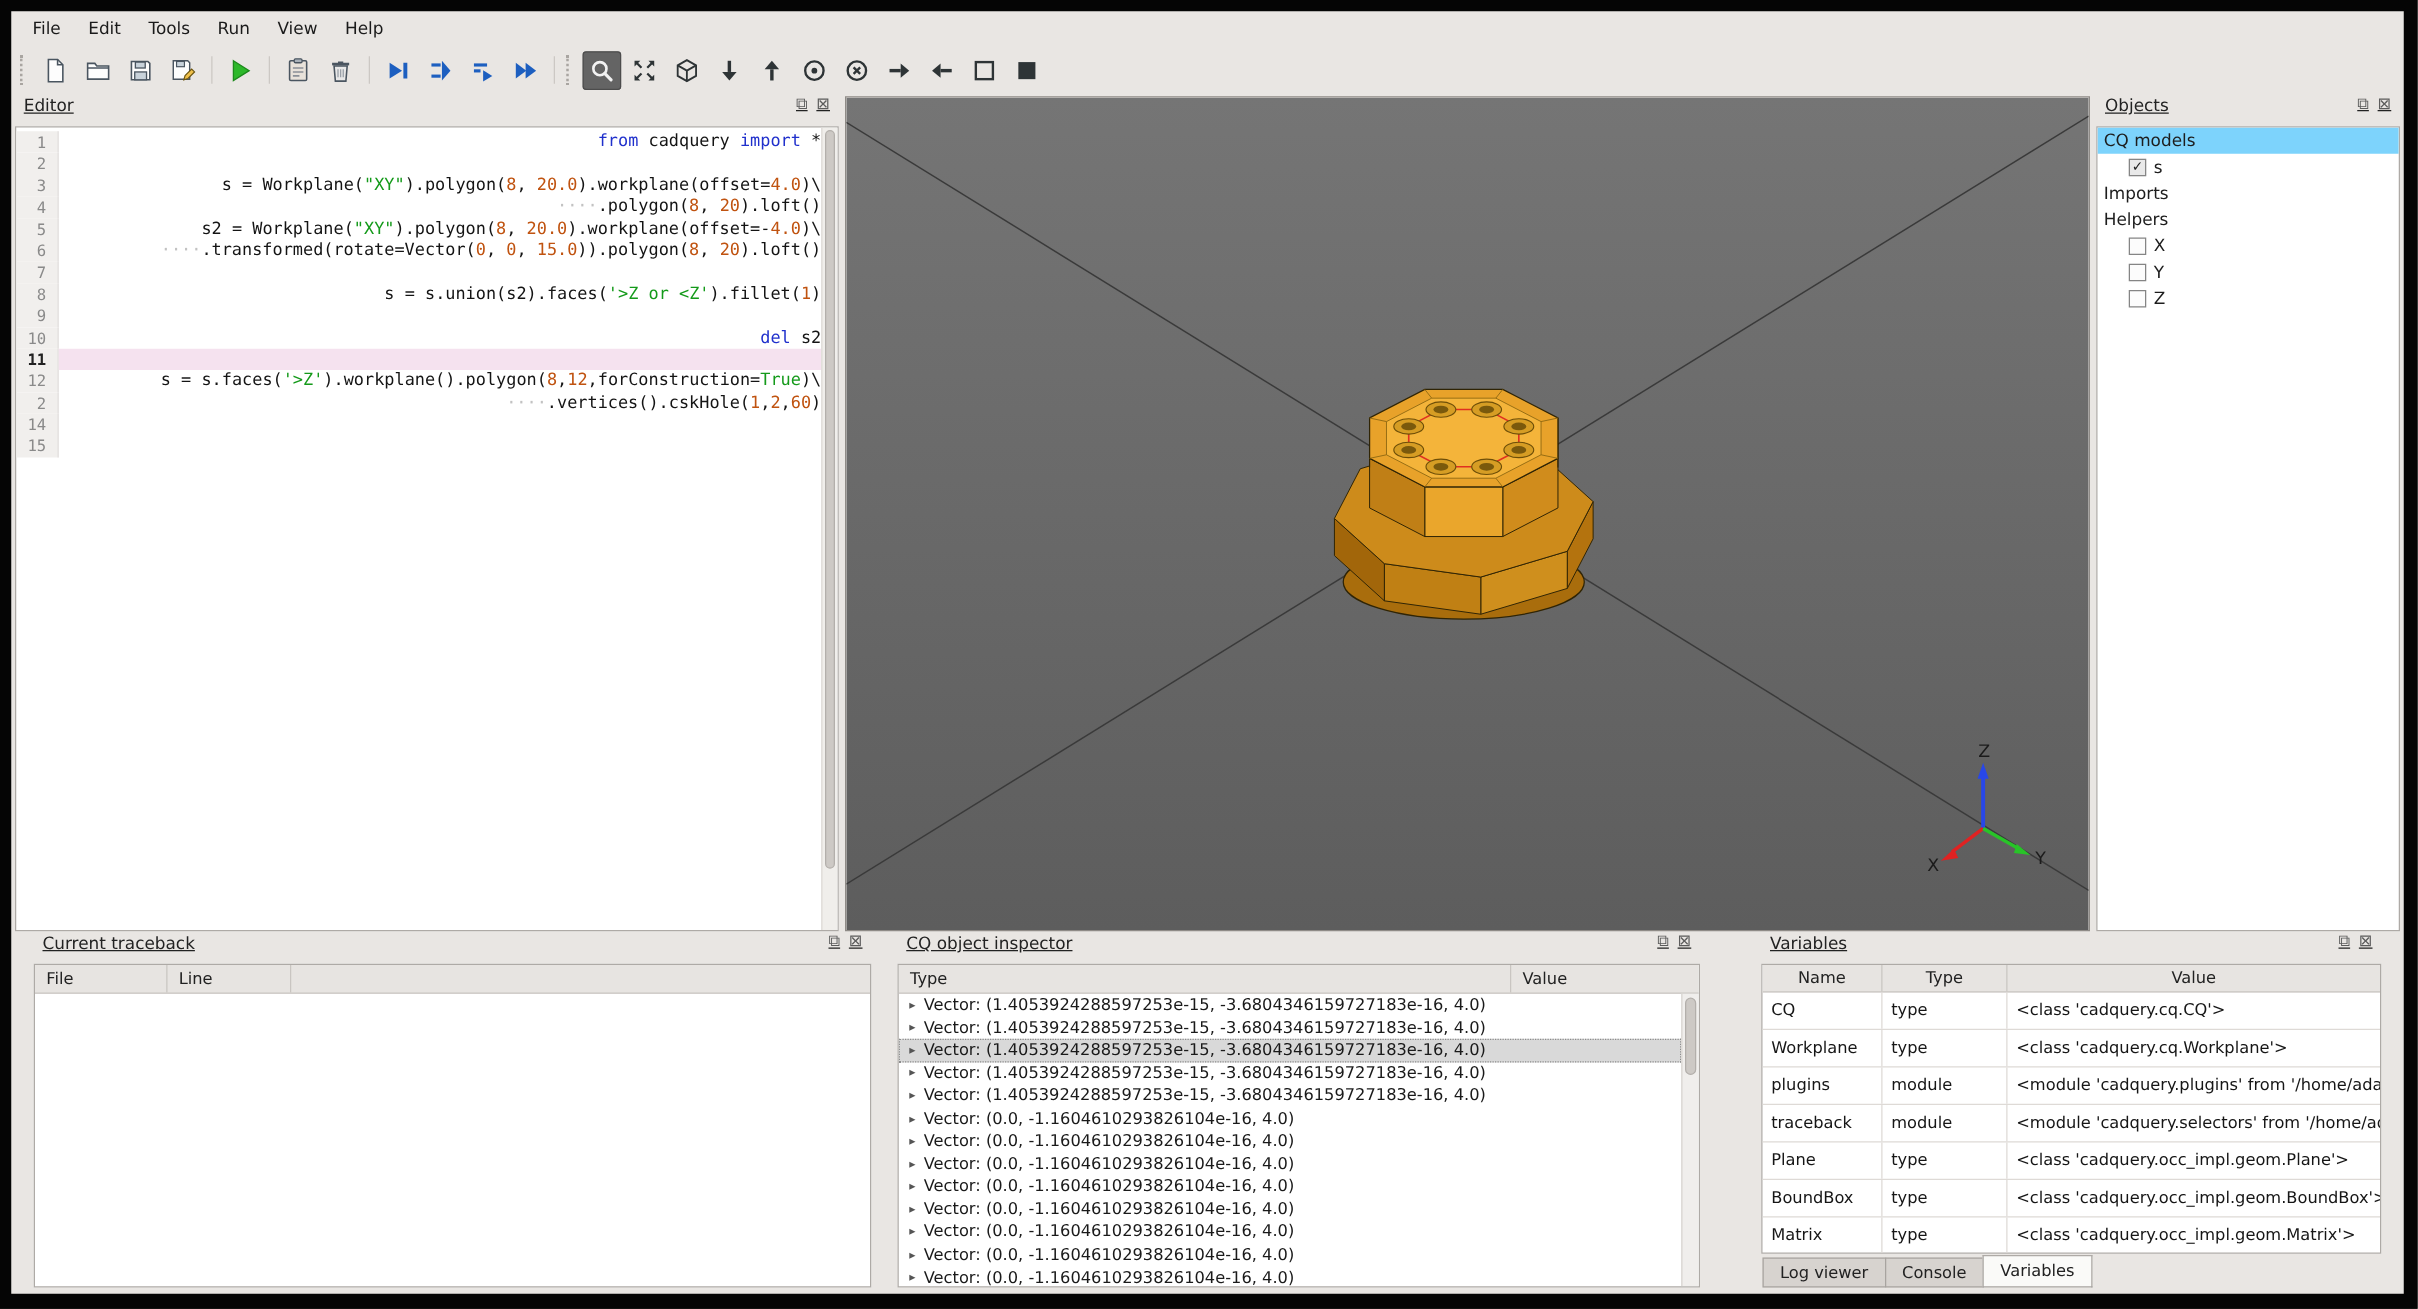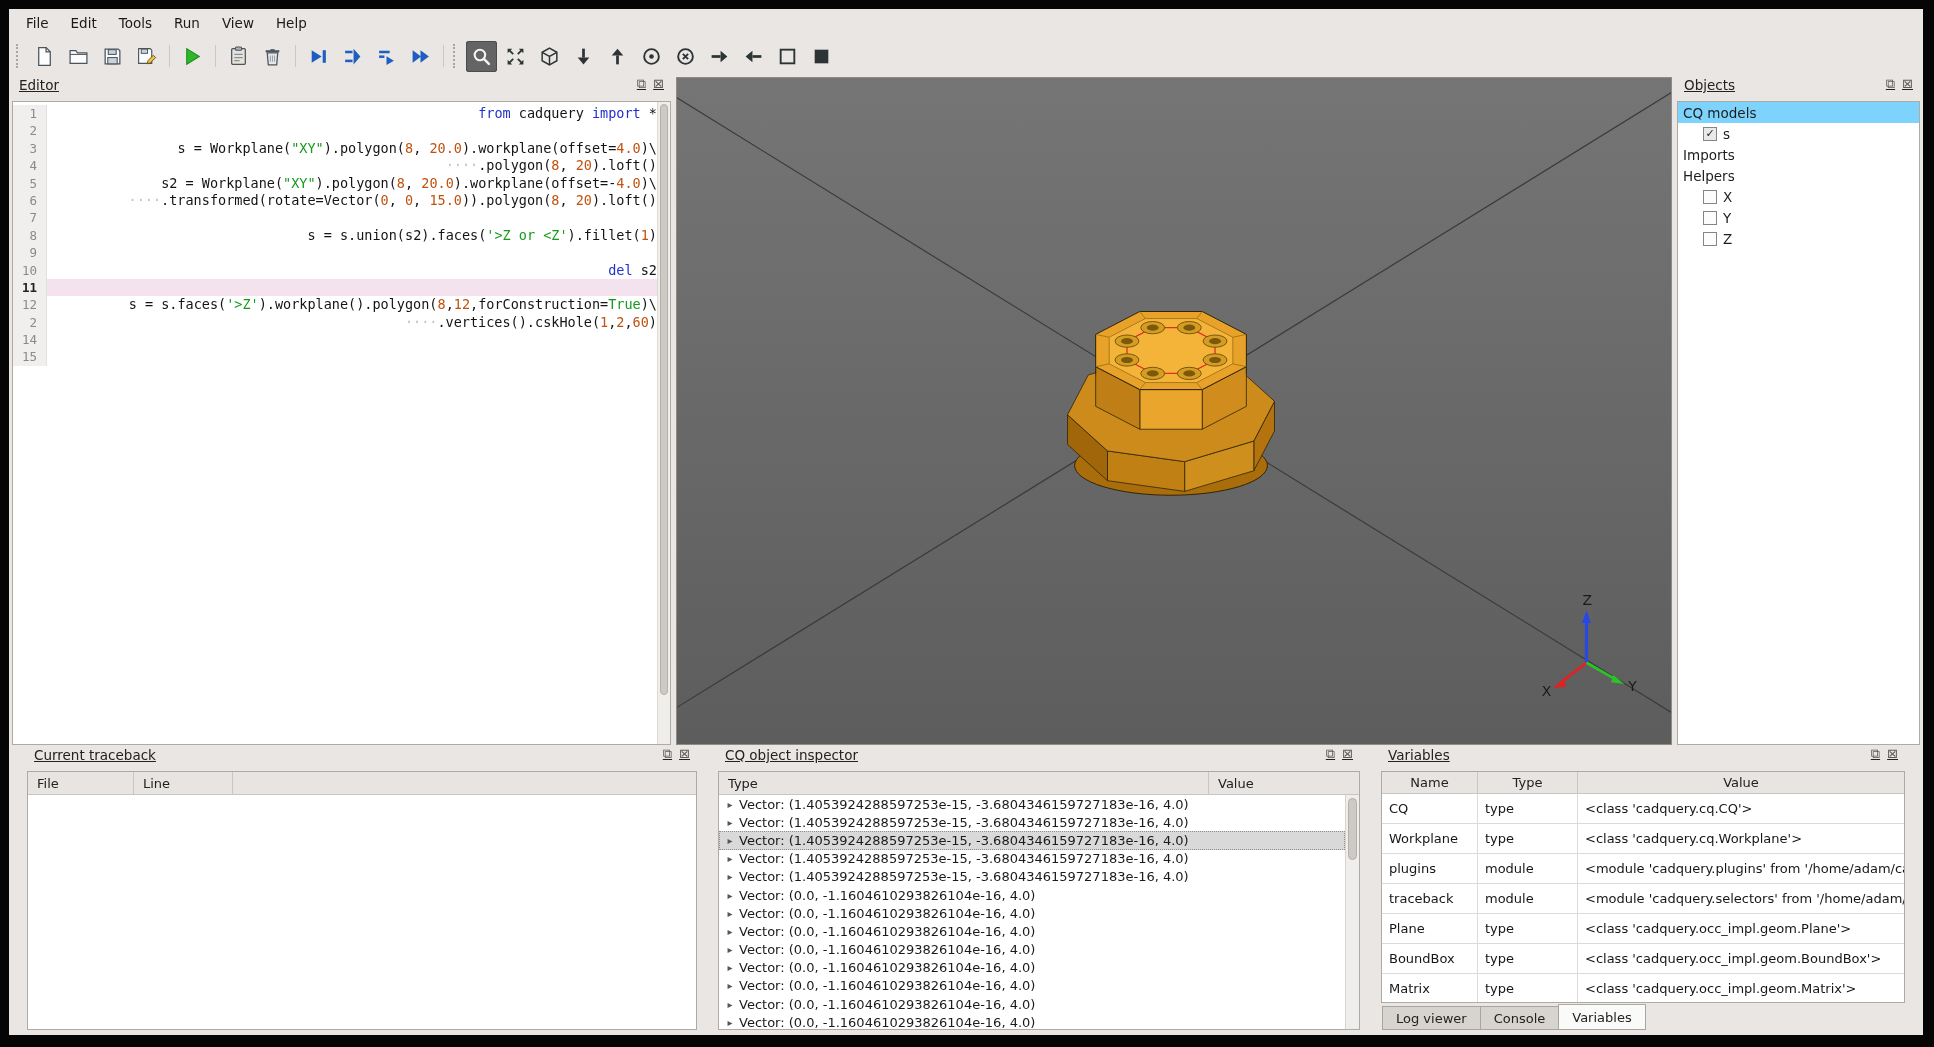--- a/index.html
+++ b/index.html
@@ -82,21 +82,21 @@
   .insp-rows { flex:1; overflow:hidden; min-width:0; }
   .irow { height:18.2px; display:flex; align-items:center; gap:3px; padding-left:5px;
           font-size:13px; color:#1a1a1a; white-space:nowrap; overflow:hidden; }
   .irow.sel { background:#d9d9d9; outline:1px dotted #8d8d8d; outline-offset:-1px; }
   .arr { width:12px; flex:none; text-align:center; font-size:10px; color:#555; }
   .sb { width:14px; flex:none; background:#f0eeec; border-left:1px solid #d8d4d0; position:relative; }
   .sb-thumb { position:absolute; top:3px; left:2px; right:2px; height:62px; background:#cdc9c5;
               border:1px solid #b3afab; border-radius:6px; }
 
   
-  .variables-panel { flex:1; }
+  .variables-panel { flex:1;margin-left:28px; }
   .vh1 { width:96px; } .vh2 { width:100px; } .vh3 { flex:1; border-right:none !important; }
   .vars-head { height:22px; }
   .vrow { display:flex; height:30px; flex:none; border-bottom:1px solid #dedad6; font-size:13px; color:#161616; }
   .vc { display:flex; align-items:center; padding:0 7px; border-right:1px solid #dedad6;
         overflow:hidden; white-space:nowrap; }
   .vc.c1 { width:96px; } .vc.c2 { width:100px; } .vc.c3 { flex:1; border-right:none; }
 
   .tabsbar { height:27px; flex:none; display:flex; align-items:flex-end; padding-left:1px; }
   .tab { height:24px; display:flex; align-items:center; padding:0 13px; font-size:13px; color:#222;
          background:#d7d3cf; border:1px solid #a8a4a0; margin-right:-1px; }

